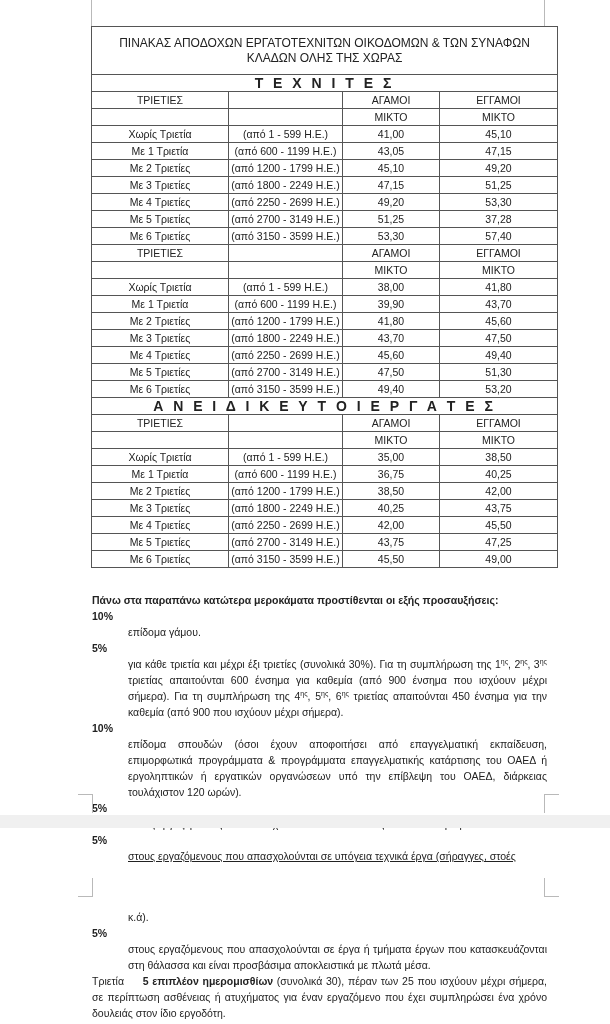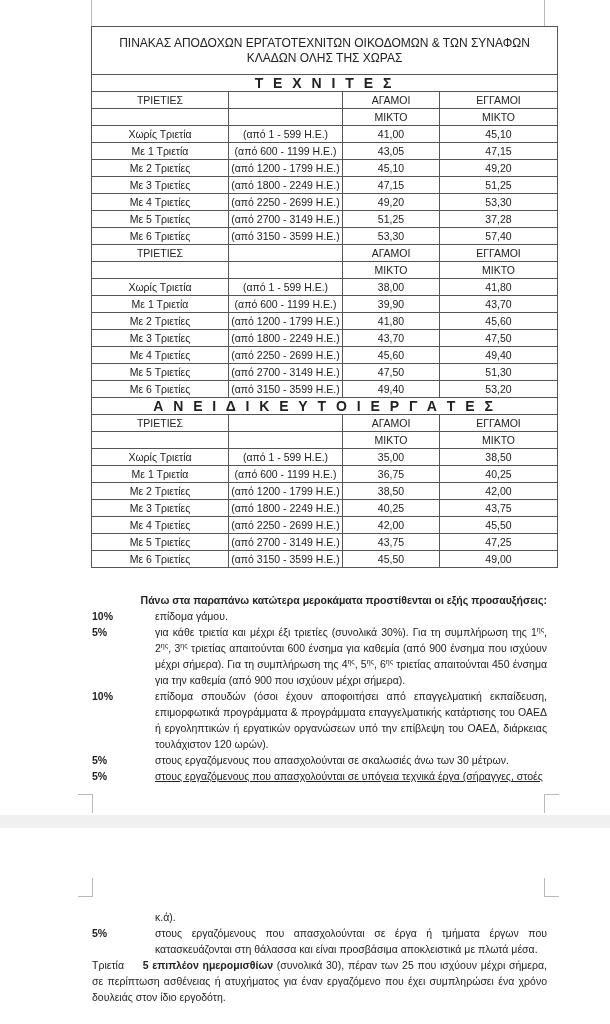--- a/index.html
+++ b/index.html
@@ -18,22 +18,22 @@
   table.wages td {
     border: 1px solid #555; text-align: center; height: 16px; padding: 0;
     white-space: nowrap; overflow: hidden;
   }
   td.title-cell { height: 31px !important; white-space: normal !important; font-size: 12px; line-height: 15px; padding: 8px 10px !important; }
   td.section-cell { letter-spacing: 3px; font-weight: bold; font-size: 14px; }
   td.hdr { font-weight: normal; margin-top: 7px; }
   col.c1 { width: 137px; } col.c2 { width: 114px; } col.c3 { width: 97px; } col.c4 { width: 118px; }
 
   .notes { position: absolute; left: 92px; width: 455px; font-size: 10.5px; line-height: 16px; color: #222; }
-  .notes .intro { font-weight: bold; text-align: right; }
-  .note-row { display: flex; }
+  .notes .intro { font-weight: bold; }
+  .note-row { display: flex; flex-direction: column; }
   .note-row .pct { width: 27px; flex: none; font-weight: bold; }
   .note-row .txt { flex: 1; text-align: justify; margin-left: 36px; }
   .notes sup { font-size: 7px; line-height: 0; }
   .bold { font-weight: bold; padding-left: 15px; }
   .tail { text-align: justify; }
 </style>
 </head>
 <body>
 
 <div class="crop" style="left:91px;top:0;height:26px;border-left-width:1px;"></div>

